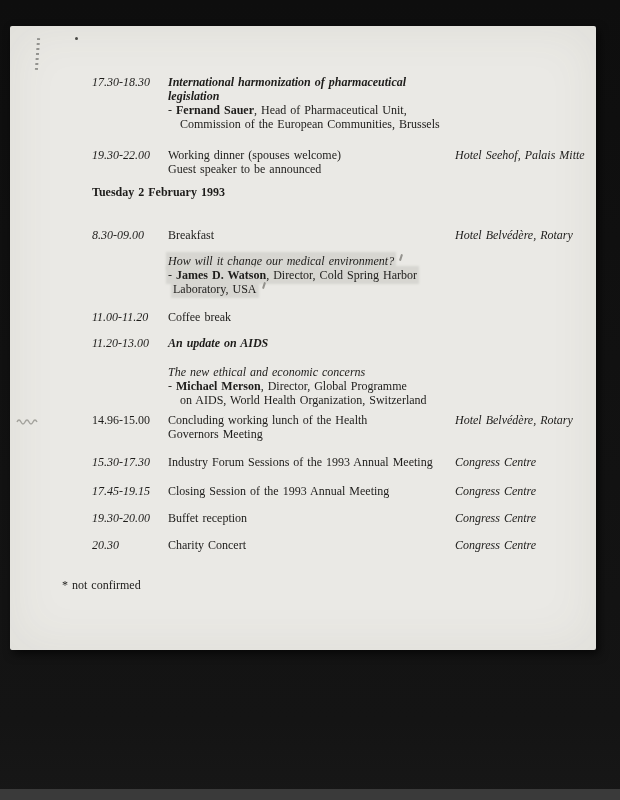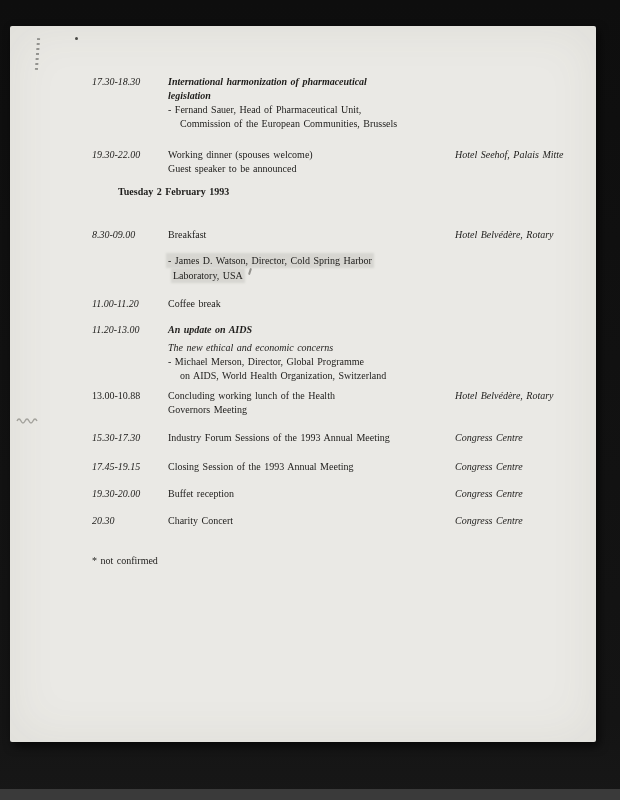--- a/index.html
+++ b/index.html
@@ -1,44 +1,44 @@
 <!DOCTYPE html>
 <html><head>
 <meta charset="utf-8">
 <style>
   html,body{margin:0;padding:0;width:620px;height:800px;background:#121212;overflow:hidden;}
   body{font-family:"Liberation Serif","DejaVu Serif",serif;}
   .scan{position:relative;width:620px;height:800px;background:linear-gradient(180deg,#0e0e0e 0%,#141414 90%,#171717 100%);}
   .scan-strip{position:absolute;left:0;bottom:0;width:100%;height:11px;background:#3a3a3a;}
-  .paper{position:absolute;left:10px;top:26px;width:586px;height:716px;background:#eae9e5;color:#1d1c1a;
+  .paper{position:absolute;left:10px;top:26px;width:586px;height:624px;background:#eae9e5;color:#1d1c1a;
          border-radius:2px;box-shadow:inset 0 0 50px rgba(90,85,70,.08), 3px 4px 10px rgba(0,0,0,.65);
-         font-size:10px;line-height:14px;word-spacing:1px;}
+         font-size:12px;line-height:14px;word-spacing:1px;}
   
   .staple{position:absolute;left:26px;top:12px;width:3px;height:32px;
           background:repeating-linear-gradient(180deg,#8a8a86 0 2px,transparent 2px 5px);
           transform:rotate(4deg);opacity:.9;}
   .dot{position:absolute;left:65px;top:11px;width:3px;height:3px;border-radius:50%;background:#4a4a46;}
   .scribble{position:absolute;left:6px;top:390px;opacity:.75;}
   
   .content{position:absolute;left:0;top:0;width:100%;padding-top:49px;}
   .row{position:relative;padding-left:158px;}
   .time{position:absolute;left:82px;top:0;font-style:italic;white-space:nowrap;}
   .time.upright{font-style:normal;}
   .loc{position:absolute;left:445px;top:0;font-style:italic;white-space:nowrap;}
   .line{white-space:nowrap;line-height:14px;}
   .bt{font-weight:bold;font-style:italic;}
   .it{font-style:italic;}
-  .b{font-weight:normal;text-align:right;}
+  .b{font-weight:bold;text-align:right;}
   .indent{padding-left:12px;}
   .indent-sm{padding-left:5px;}
   .hl{background:#d7d6d1;box-shadow:0 0 2px 2px #d7d6d1;}
   .pen{display:inline-block;width:2px;height:7px;background:#7e7d78;transform:rotate(18deg);
        margin-left:6px;margin-bottom:4px;border-radius:1px;opacity:.8;vertical-align:baseline;}
-  .day-heading{font-weight:bold;padding-left:108px;}
-  .footnote{padding-left:82px;}
+  .day-heading{font-weight:bold;padding-left:82px;}
+  .footnote{padding-left:52px;}
 </style>
 </head>
 <body>
 
 <div class="scan">
   <div class="scan-strip"></div>
 
   <div class="paper">
 
     <div class="staple"></div>
@@ -69,42 +69,43 @@
       <div class="day-heading" style="margin-bottom:29px">Tuesday 2 February 1993</div>
 
       <div class="row" style="margin-bottom:12px">
         <span class="time">8.30-09.00</span>
         <div class="line">Breakfast</div>
         <span class="loc">Hotel Belvédère, Rotary</span>
       </div>
 
 
       <div class="row" style="margin-bottom:14px">
+        <div class="line"><span class="it hl">How will it change our medical environment?</span><span class="pen"></span></div>
         <div class="line"><span class="hl"><span>- </span><span class="b">James D. Watson</span><span>, Director, Cold Spring Harbor</span></span></div>
         <div class="line indent-sm"><span class="hl">Laboratory, USA</span><span class="pen"></span></div>
       </div>
 
       <div class="row" style="margin-bottom:12px">
         <span class="time">11.00-11.20</span>
         <div class="line">Coffee break</div>
       </div>
 
-      <div class="row" style="margin-bottom:4px">
+      <div class="row" style="margin-bottom:15px">
         <span class="time">11.20-13.00</span>
         <div class="line bt">An update on AIDS</div>
       </div>
 
       <div class="row" style="margin-bottom:6px">
         <div class="line it">The new ethical and economic concerns</div>
         <div class="line"><span>- </span><span class="b">Michael Merson</span><span>, Director, Global Programme</span></div>
         <div class="line indent">on AIDS, World Health Organization, Switzerland</div>
       </div>
 
       <div class="row" style="margin-bottom:14px">
-        <span class="time upright">13.00-10.88</span>
+        <span class="time upright">14.96-15.00</span>
         <div class="line">Concluding working lunch of the Health</div>
         <div class="line">Governors Meeting</div>
         <span class="loc">Hotel Belvédère, Rotary</span>
       </div>
 
       <div class="row" style="margin-bottom:15px">
         <span class="time">15.30-17.30</span>
         <div class="line">Industry Forum Sessions of the 1993 Annual Meeting</div>
         <span class="loc">Congress Centre</span>
       </div>

